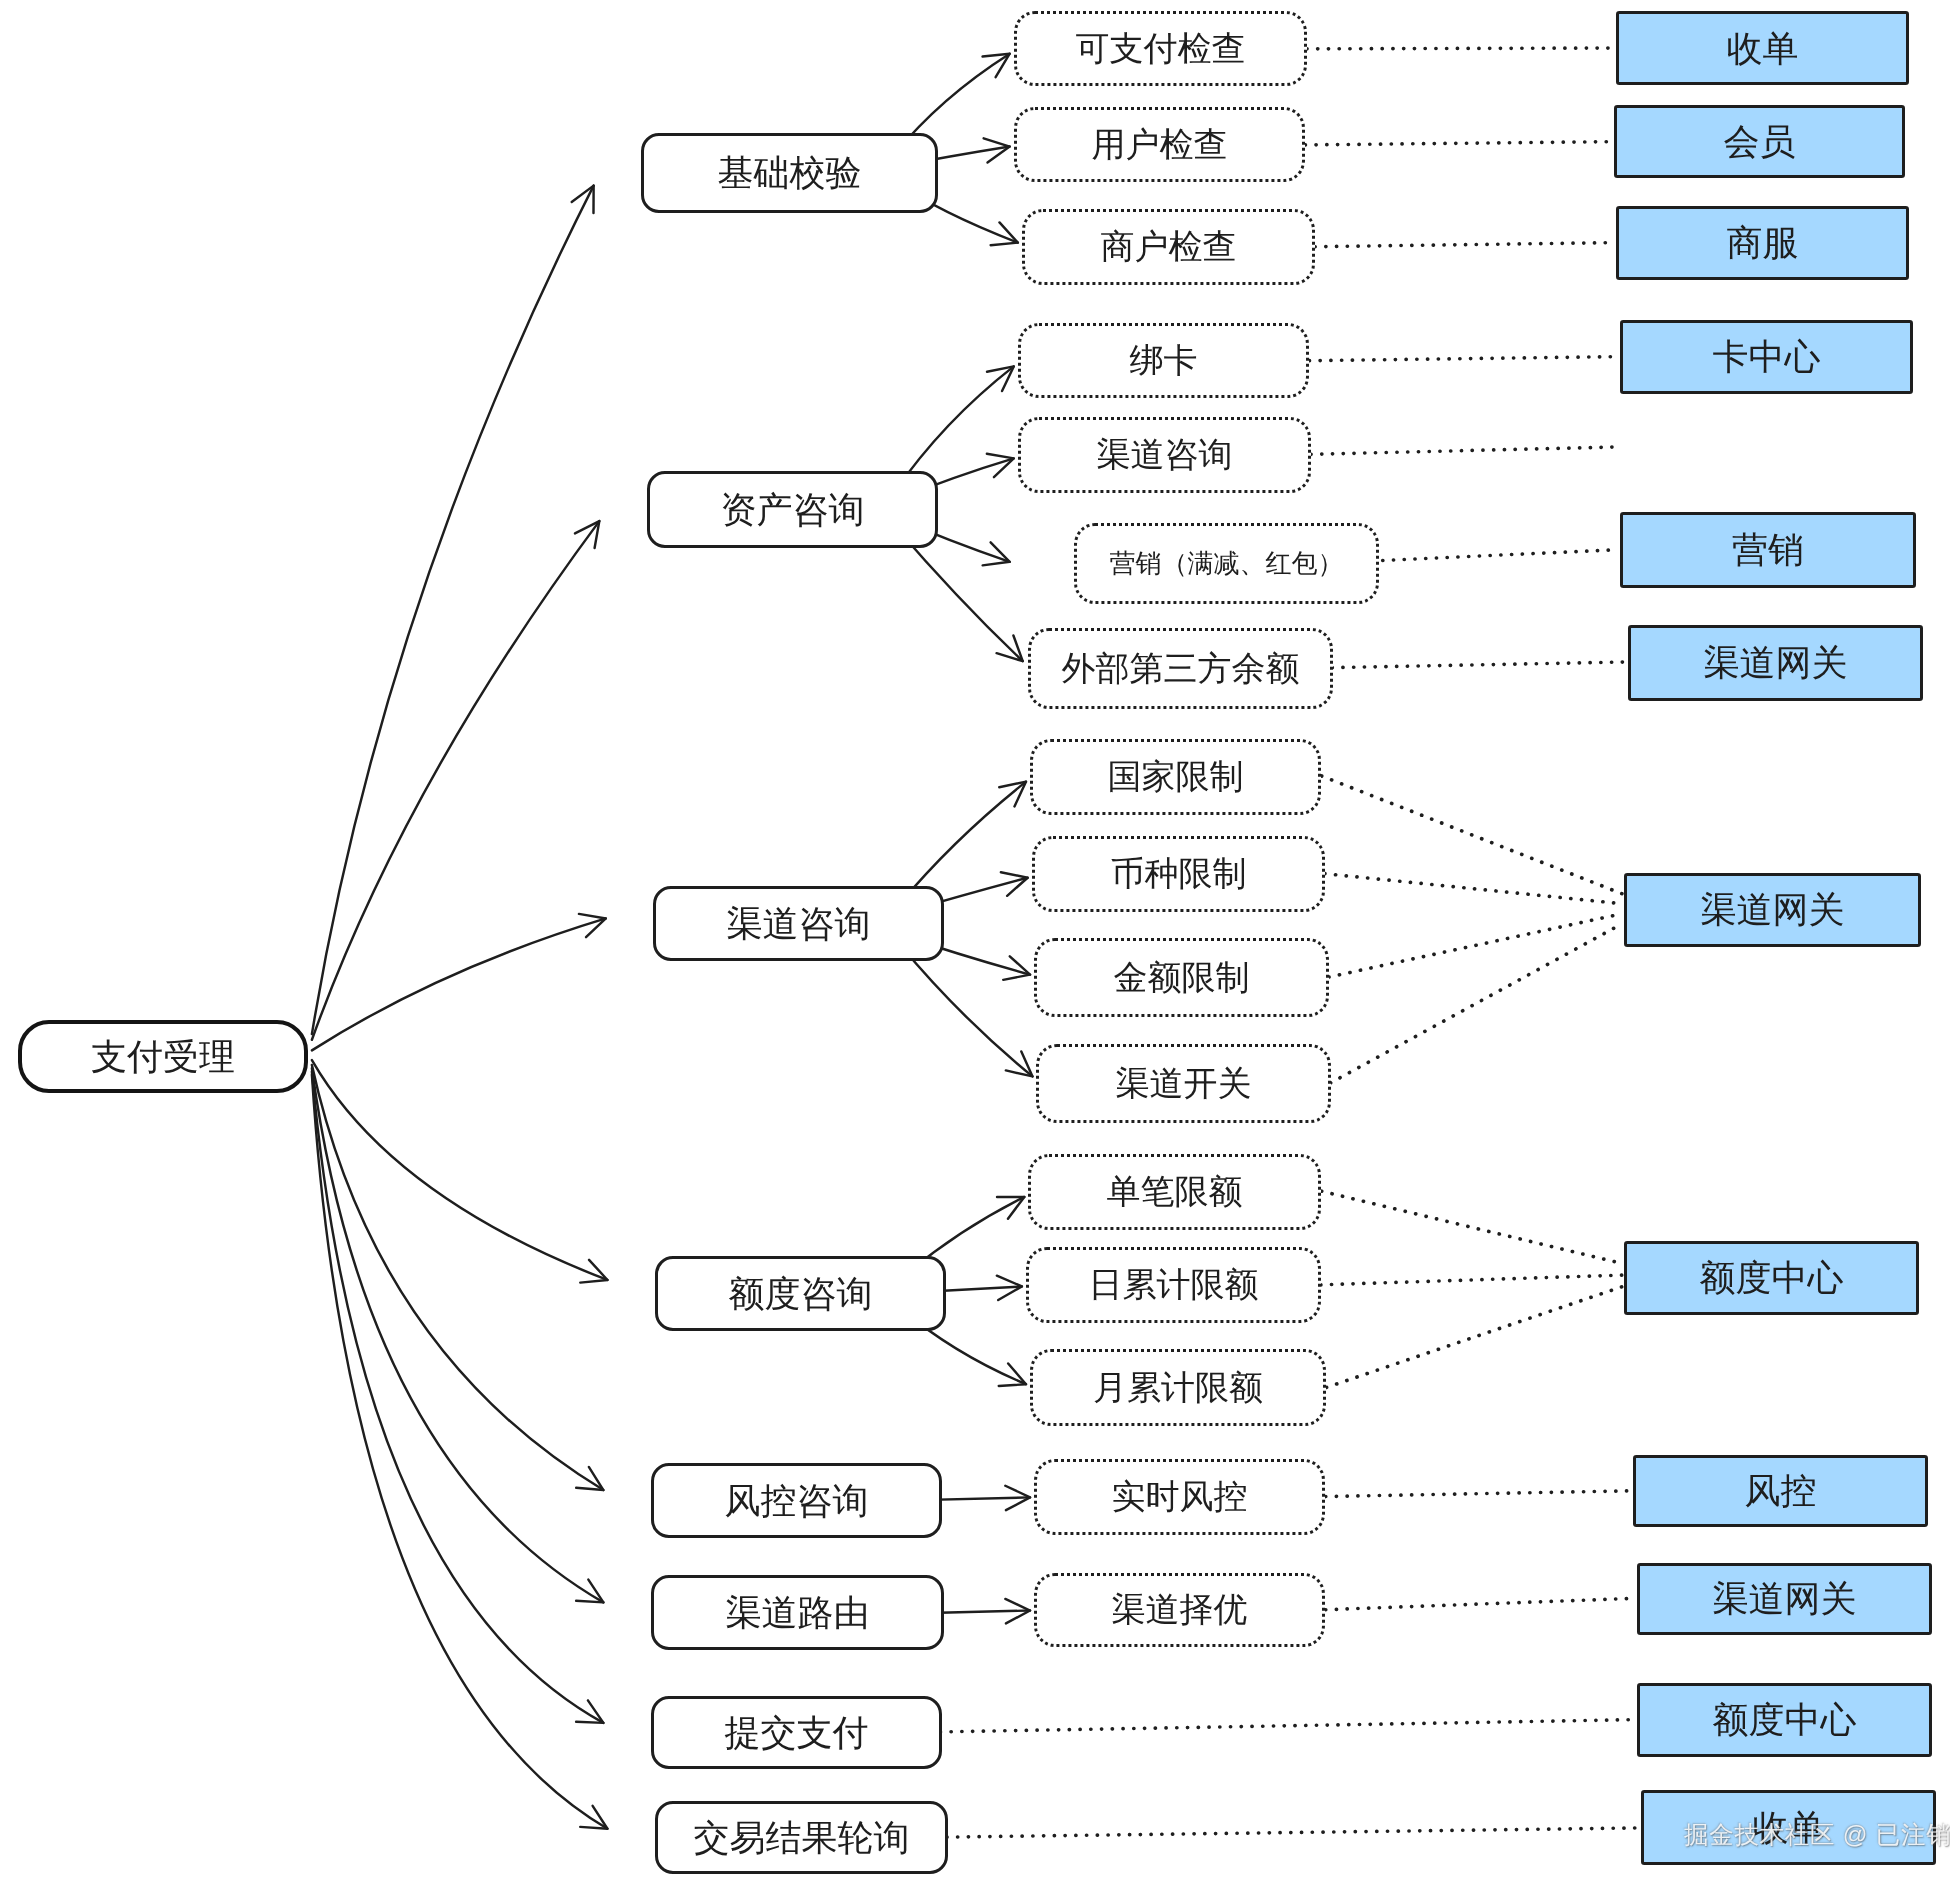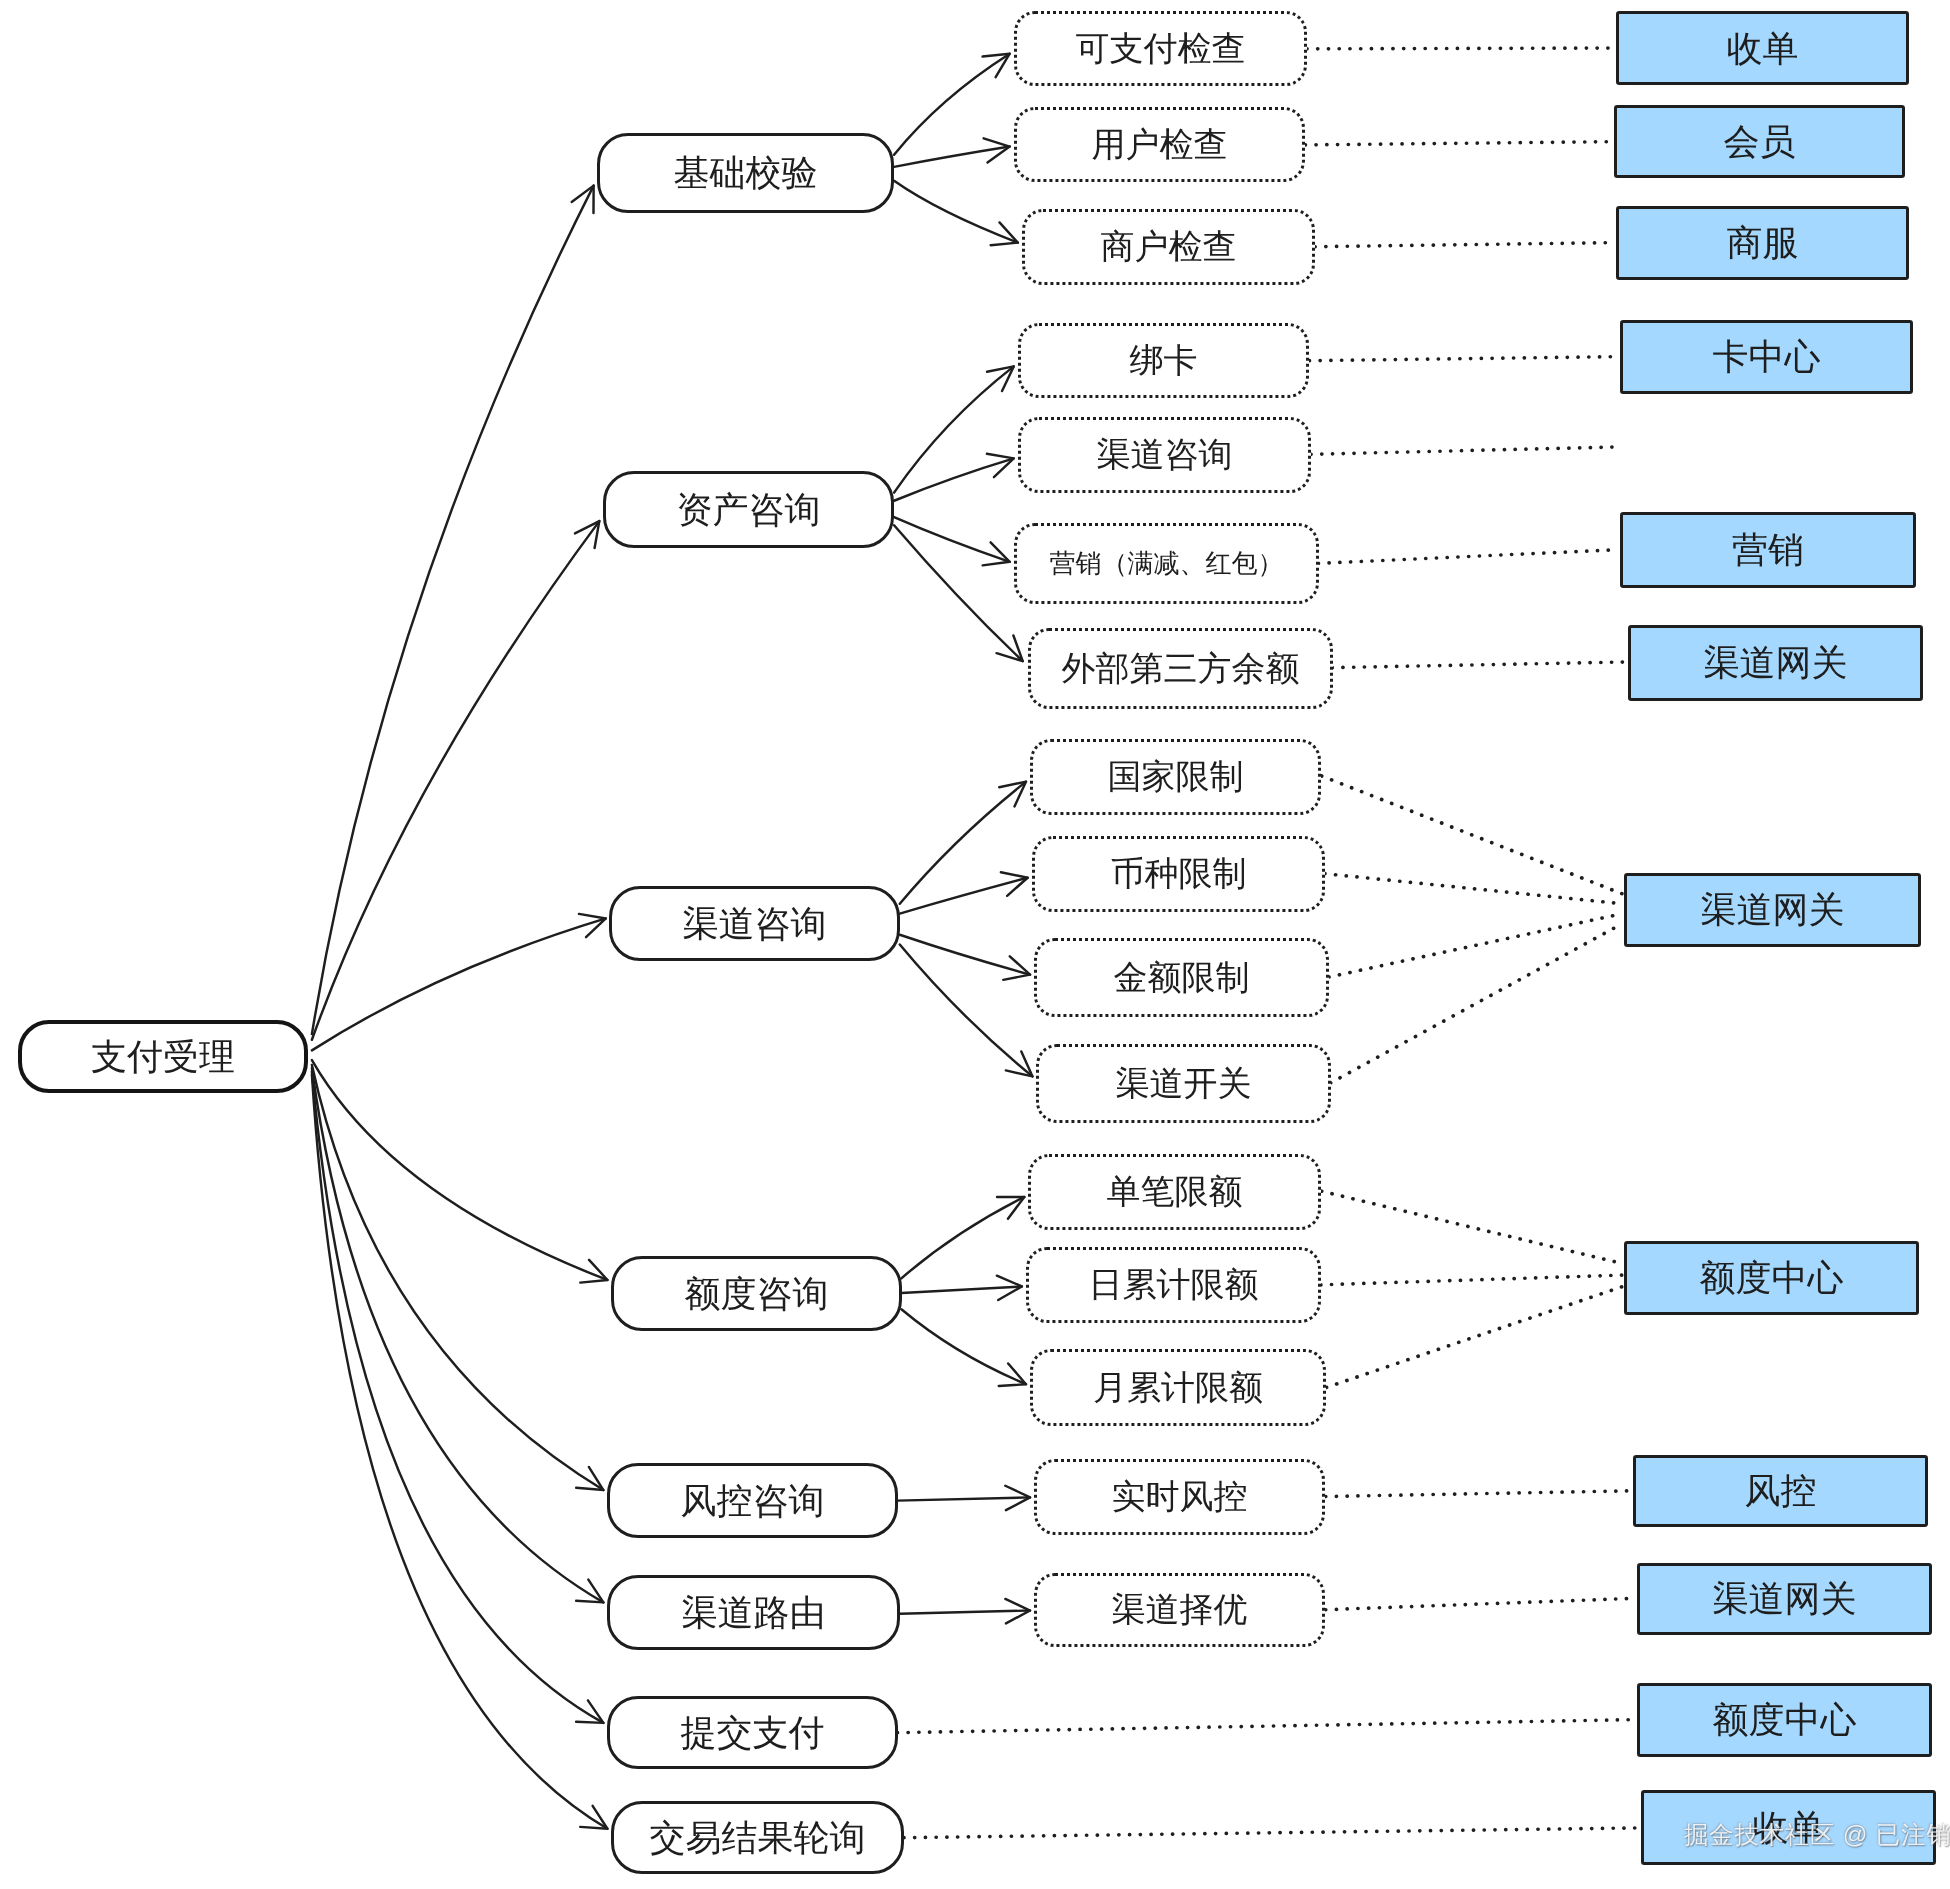--- a/index.html
+++ b/index.html
@@ -24,21 +24,22 @@
     background:#ffffff;
     line-height:1.1;
   }
   .root-node{
     border:4.1px solid #141414;
     border-radius:31px;
     font-size:36px;
   }
   .cat{
     border:3.7px solid #1e1e1e;
-    border-radius:31px;
+    border-radius:18px;
+    margin-left:44px;
   }
   .check{
     border:3.7px dotted #1e1e1e;
     border-radius:21px;
     font-size:34px;
   }
   .check.sm{font-size:26px;}
   .svc{
     background:#a5d8ff;
     border:3.3px solid #1e1e1e;
@@ -125,21 +126,21 @@
   <div class="node cat" style="left:607px;top:1463px;width:291px;height:75px">风控咨询</div>
   <div class="node cat" style="left:607px;top:1575px;width:293px;height:75px">渠道路由</div>
   <div class="node cat" style="left:607px;top:1696px;width:291px;height:73px">提交支付</div>
   <div class="node cat" style="left:611px;top:1801px;width:293px;height:73px">交易结果轮询</div>
 
   <div class="node check" style="left:1014px;top:11.4px;width:293px;height:75px">可支付检查</div>
   <div class="node check" style="left:1014px;top:107px;width:291px;height:75px">用户检查</div>
   <div class="node check" style="left:1022px;top:209px;width:293px;height:76px">商户检查</div>
   <div class="node check" style="left:1018px;top:323px;width:291px;height:75px">绑卡</div>
   <div class="node check" style="left:1018px;top:417px;width:293px;height:76px">渠道咨询</div>
-  <div class="node check sm" style="left:1014px;top:523px;width:305px;height:81px">营销（满减、红包）</div>
+  <div class="node check sm" style="left:1074px;top:523px;width:305px;height:81px">营销（满减、红包）</div>
   <div class="node check" style="left:1028px;top:628px;width:305px;height:81px">外部第三方余额</div>
   <div class="node check" style="left:1030px;top:739px;width:291px;height:76px">国家限制</div>
   <div class="node check" style="left:1032px;top:836px;width:293px;height:76px">币种限制</div>
   <div class="node check" style="left:1034px;top:938px;width:295px;height:79px">金额限制</div>
   <div class="node check" style="left:1036px;top:1044px;width:295px;height:79px">渠道开关</div>
   <div class="node check" style="left:1028px;top:1154px;width:293px;height:76px">单笔限额</div>
   <div class="node check" style="left:1026px;top:1247px;width:295px;height:76px">日累计限额</div>
   <div class="node check" style="left:1030px;top:1349px;width:296px;height:77px">月累计限额</div>
   <div class="node check" style="left:1034px;top:1459px;width:291px;height:76px">实时风控</div>
   <div class="node check" style="left:1034px;top:1573px;width:291px;height:74px">渠道择优</div>

